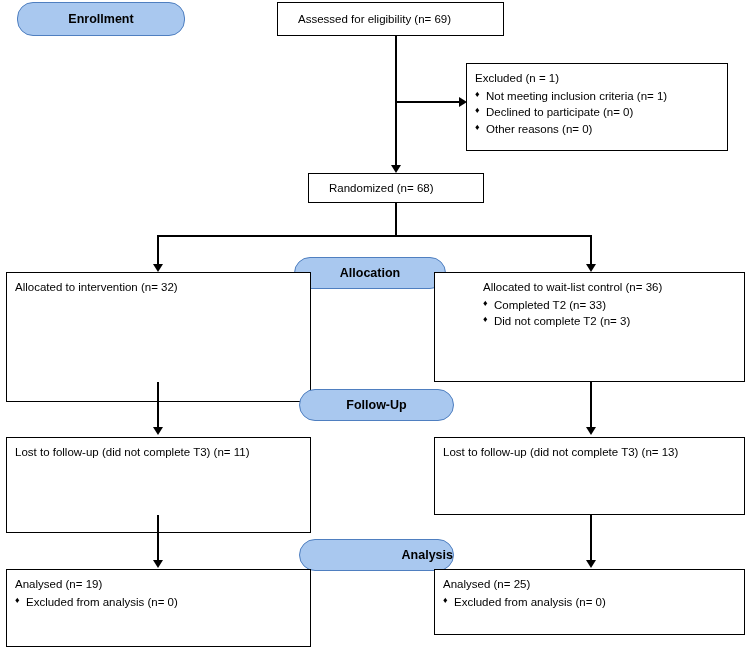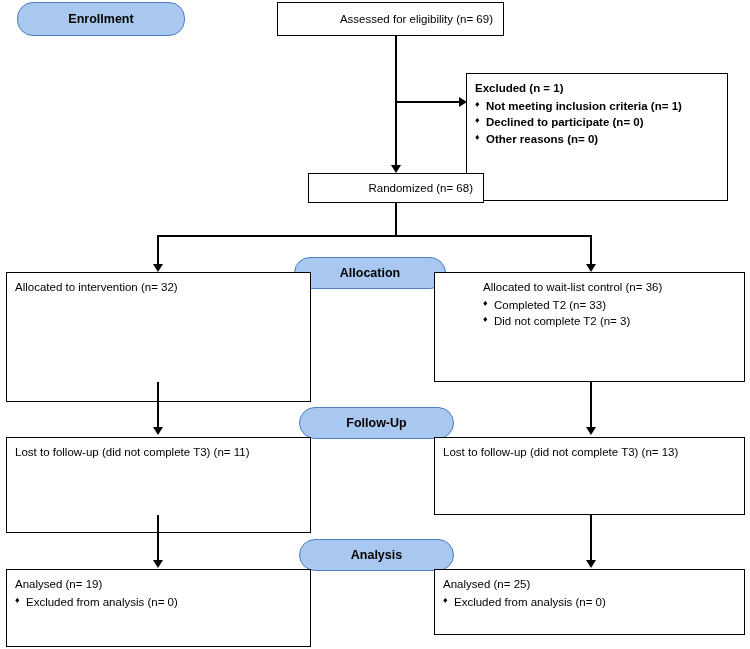--- a/index.html
+++ b/index.html
@@ -23,23 +23,23 @@
     border: 1.5px solid #000000;
     background: #ffffff;
     font-size: 11.5px;
     line-height: 1.45;
     color: #000000;
     padding: 6px 8px;
   }
   .box.center {
     display: flex;
     align-items: center;
-    justify-content: flex-end;
+    justify-content: flex-start;
     text-align: center;
-    padding: 4px 10px;
+    padding: 4px 20px;
   }
   .stage {
     position: absolute;
     box-sizing: border-box;
     border: 1.5px solid #4f7fc0;
     background: #a9c8ef;
     border-radius: 16px;
     display: flex;
     align-items: center;
     justify-content: center;
@@ -100,21 +100,21 @@
   <div class="box center" style="left:277px; top:2px; width:227px; height:34px;">
     <span>Assessed for eligibility (n= 69)</span>
   </div>
 
   <div class="line vline" style="left:395px; top:36px; height:132px;"></div>
   <div class="arrow-down" style="left:390.5px; top:165px;"></div>
 
   <div class="line hline" style="left:395px; top:101px; width:70px;"></div>
   <div class="arrow-right" style="left:459px; top:97px;"></div>
 
-  <div class="box" style="left:466px; top:73px; width:262px; height:128px;font-weight:bold;">
+  <div class="box" style="left:466px; top:63px; width:262px; height:88px;">
     <div class="title-line">Excluded  (n = 1)</div>
     <ul class="bullets">
       <li>Not meeting inclusion criteria (n= 1)</li>
       <li>Declined to participate (n= 0)</li>
       <li>Other reasons (n= 0)</li>
     </ul>
   </div>
 
   <div class="box center" style="left:308px; top:173px; width:176px; height:30px;">
     <span>Randomized (n= 68)</span>
@@ -141,38 +141,38 @@
       <li>Completed T2 (n= 33)</li>
       <li>Did not complete T2 (n= 3)</li>
     </ul>
   </div>
 
   <div class="line vline" style="left:157px; top:382px; height:48px;"></div>
   <div class="arrow-down" style="left:152.5px; top:427px;"></div>
   <div class="line vline" style="left:590px; top:382px; height:48px;"></div>
   <div class="arrow-down" style="left:585.5px; top:427px;"></div>
 
-  <div class="stage" style="left:299px; top:407px; width:155px; height:32px;">
+  <div class="stage" style="left:299px; top:389px; width:155px; height:32px;">
     <span>Follow-Up</span>
   </div>
 
   <div class="box" style="left:6px; top:437px; width:305px; height:96px;">
     <div>Lost to follow-up (did not complete T3) (n= 11)</div>
   </div>
 
   <div class="box" style="left:434px; top:437px; width:311px; height:78px;">
     <div>Lost to follow-up (did not complete T3) (n= 13)</div>
   </div>
 
   <div class="line vline" style="left:157px; top:515px; height:48px;"></div>
   <div class="arrow-down" style="left:152.5px; top:560px;"></div>
   <div class="line vline" style="left:590px; top:515px; height:48px;"></div>
   <div class="arrow-down" style="left:585.5px; top:560px;"></div>
 
-  <div class="stage" style="left:299px; top:539px; width:155px; height:32px;">
+  <div class="stage" style="left:299px; top:539px; width:155px; height:32px;justify-content:flex-end;">
     <span>Analysis</span>
   </div>
 
   <div class="box" style="left:6px; top:569px; width:305px; height:78px;">
     <div class="title-line">Analysed (n= 19)</div>
     <ul class="bullets">
       <li>Excluded from analysis (n= 0)</li>
     </ul>
   </div>
 

